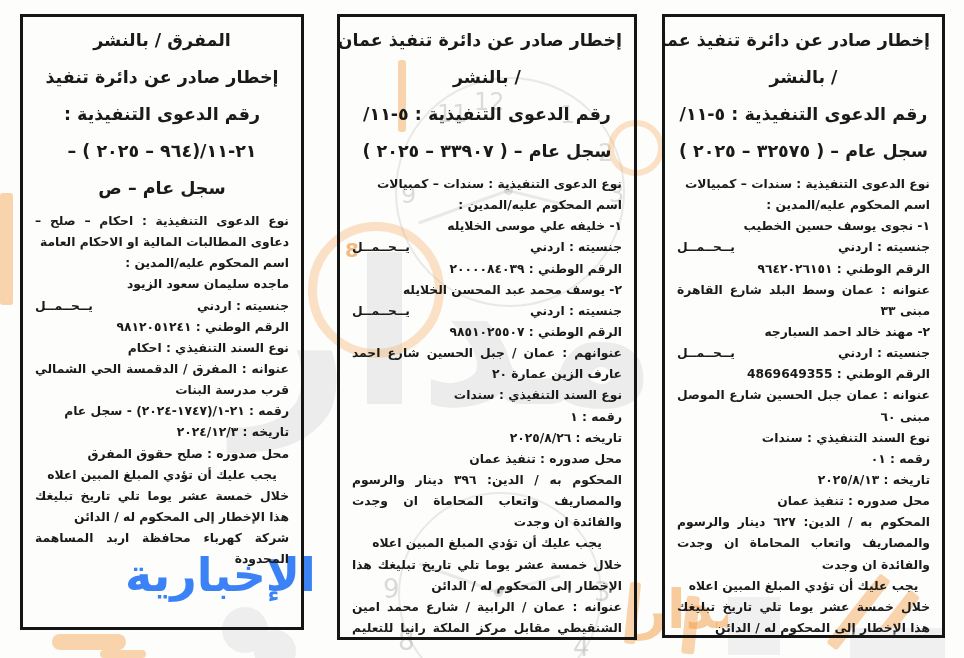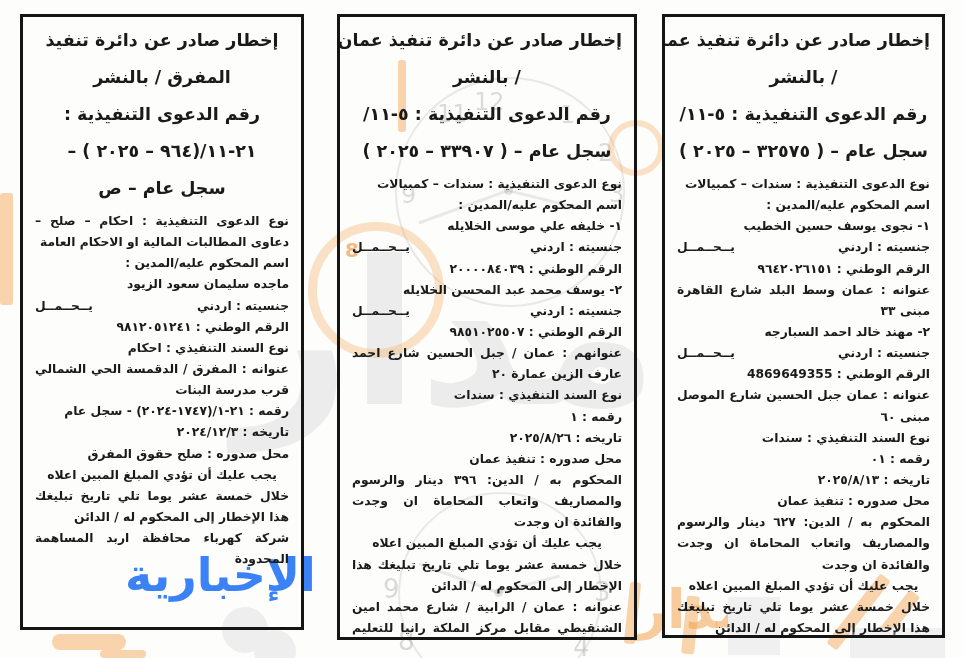--- a/index.html
+++ b/index.html
@@ -150,22 +150,22 @@
       <div class="line">المحكوم به / الدين: ٣٩٦ دينار والرسوم والمصاريف واتعاب المحاماة ان وجدت والفائدة ان وجدت</div>
       <div class="line center">يجب عليك أن تؤدي المبلغ المبين اعلاه</div>
       <div class="line">خلال خمسة عشر يوما تلي تاريخ تبليغك هذا الإخطار إلى المحكوم له / الدائن</div>
       <div class="line">عنوانه : عمان / الرابية / شارع محمد امين الشنقيطي مقابل مركز الملكة رانيا للتعليم مجمع جبر لاعمال المحاماة وانشطة التحكيم</div>
     </section>
 
 </article>
 
 <article class="notice" id="n3">
   <header>
+    <div class="hline">المفرق / بالنشر</div>
     <div class="hline">إخطار صادر عن دائرة تنفيذ</div>
-    <div class="hline">المفرق / بالنشر</div>
     <div class="hline">رقم الدعوى التنفيذية :</div>
     <div class="hline">٢١-١١/(٩٦٤ – ٢٠٢٥ ) –</div>
     <div class="hline">سجل عام – ص</div>
   </header>
   <section class="nbody">
       <div class="line">نوع الدعوى التنفيذية : احكام – صلح – دعاوى المطالبات المالية او الاحكام العامة</div>
       <div class="line">اسم المحكوم عليه/المدين :</div>
       <div class="line">ماجده سليمان سعود الزيود</div>
       <div class="line split">
         <span>جنسيته : اردني</span>

